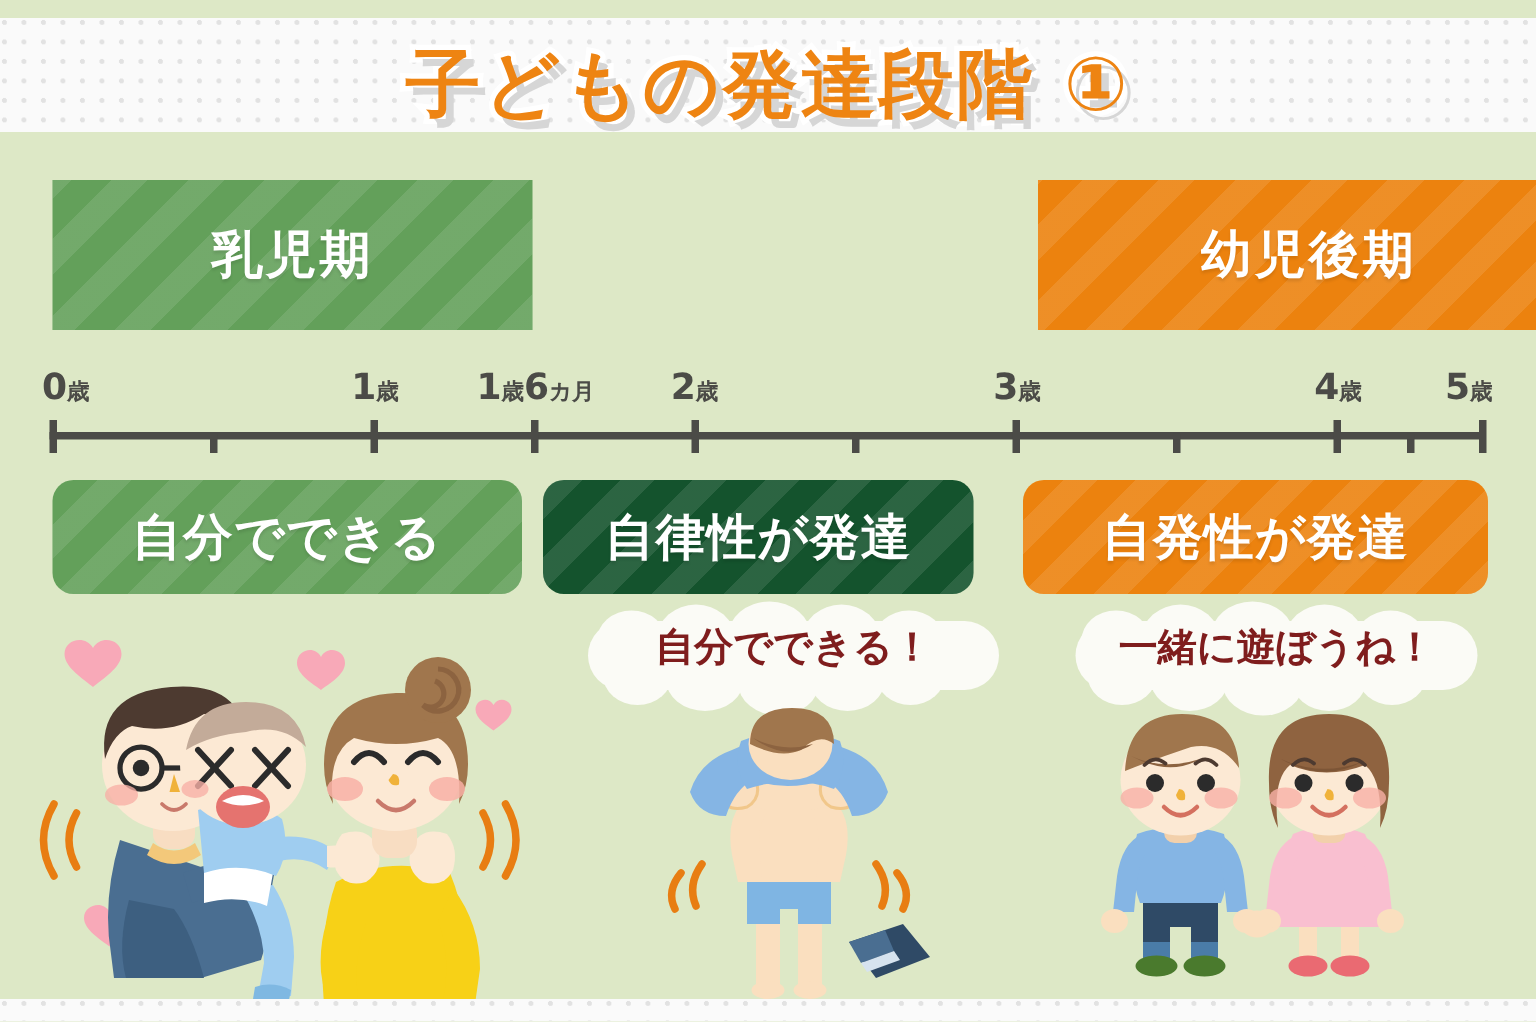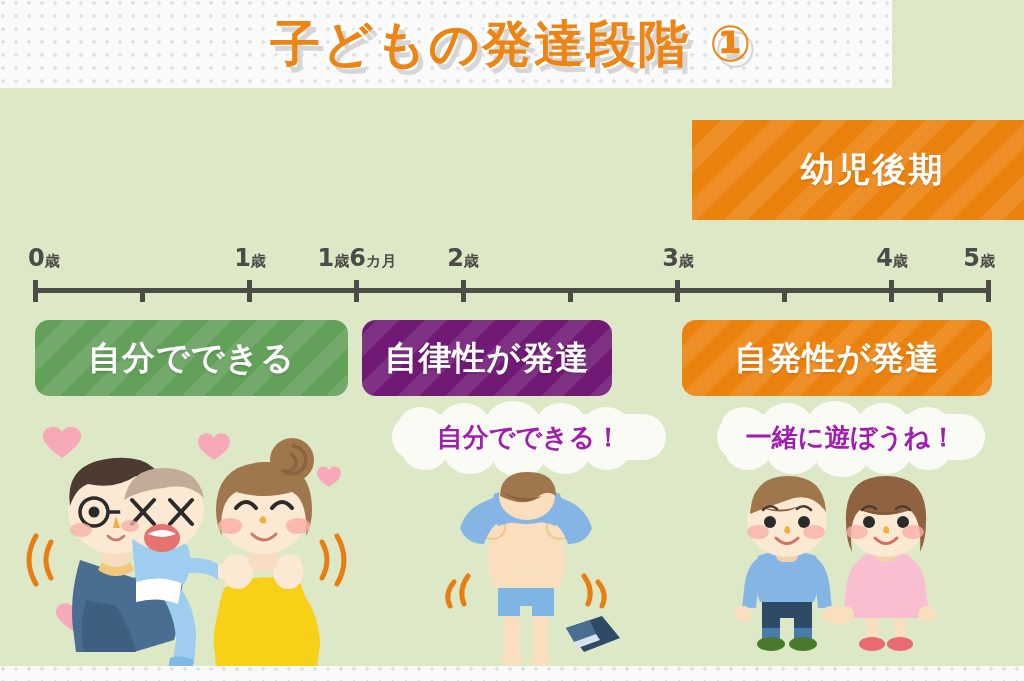--- a/index.html
+++ b/index.html
@@ -5,21 +5,21 @@
   html,body{margin:0;padding:0;}
   body{
     width:1024px;height:681px;overflow:hidden;
     font-family:"DejaVu Sans","Liberation Sans",sans-serif;
     background:#ffffff;
   }
   #page{position:relative;width:1024px;height:681px;overflow:hidden;background:#dde8c6;}
 
   
   .header{
-    position:absolute;left:0;top:0;width:892px;height:88px;
+    position:absolute;left:0;top:12px;width:1024px;height:88px;
     background-color:#fafafa;
     background-image:radial-gradient(circle at 3px 3px, #e2e2e2 1.6px, transparent 1.8px);
     background-size:13px 13px;
   }
   .title{
     position:absolute;left:0;top:0;width:1024px;height:88px;
     display:flex;align-items:center;justify-content:center;
     font-size:50px;font-weight:bold;letter-spacing:2px;
     color:#ee8412;
     -webkit-text-stroke:7px #ffffff;
@@ -83,28 +83,28 @@
     text-shadow:0 2px 2px rgba(0,0,0,.10);
   }
   .badge span{position:relative;z-index:2;}
   .badge::before{
     content:"";position:absolute;inset:0;z-index:1;
     background-image:repeating-linear-gradient(-45deg,
       rgba(255,255,255,.10) 0px, rgba(255,255,255,.10) 16px,
       rgba(255,255,255,0) 16px, rgba(255,255,255,0) 34px);
   }
   .badge-green{left:35px;width:313px;background:#63a05a;}
-  .badge-yellow{left:362px;width:250px;background:#701a75;}
+  .badge-yellow{left:362px;width:287px;background:#14532d;}
   .badge-orange{left:682px;width:310px;background:#ec820e;}
 
   
   .bubble{
     position:absolute;height:46px;border-radius:23px;background:#fbfbf6;
-    display:flex;align-items:center;justify-content:center;
-    font-size:26px;font-weight:bold;color:#a21caf;white-space:nowrap;
+    display:flex;justify-content:center;
+    font-size:26px;font-weight:bold;color:#7f1d1d;white-space:nowrap;
     padding:0 14px;
   }
   .bubble .lobes{position:absolute;inset:0;pointer-events:none;}
   .bubble .lobes i{
     position:absolute;display:block;background:#fbfbf6;border-radius:50%;
   }
   .bubble > span{position:relative;z-index:3;}
   .bubble-1{left:392px;top:414px;width:246px;}
   .bubble-2{left:717px;top:414px;width:240px;}
 
@@ -116,20 +116,23 @@
 <body>
 
 <div id="page">
 
   <div class="header">
     <div class="title">子どもの発達段階 ①</div>
   </div>
 
   <div class="panel"></div>
 
+  <div class="band band-green stripes">
+    <span>乳児期</span>
+  </div>
   <div class="band band-orange stripes">
     <span>幼児後期</span>
   </div>
 
   <div class="axis-wrap">
     <div class="axis-line"></div>
 
     <div class="tick major" style="left:33px;"></div>
     <div class="tick minor" style="left:140px;"></div>
     <div class="tick major" style="left:247px;"></div>

